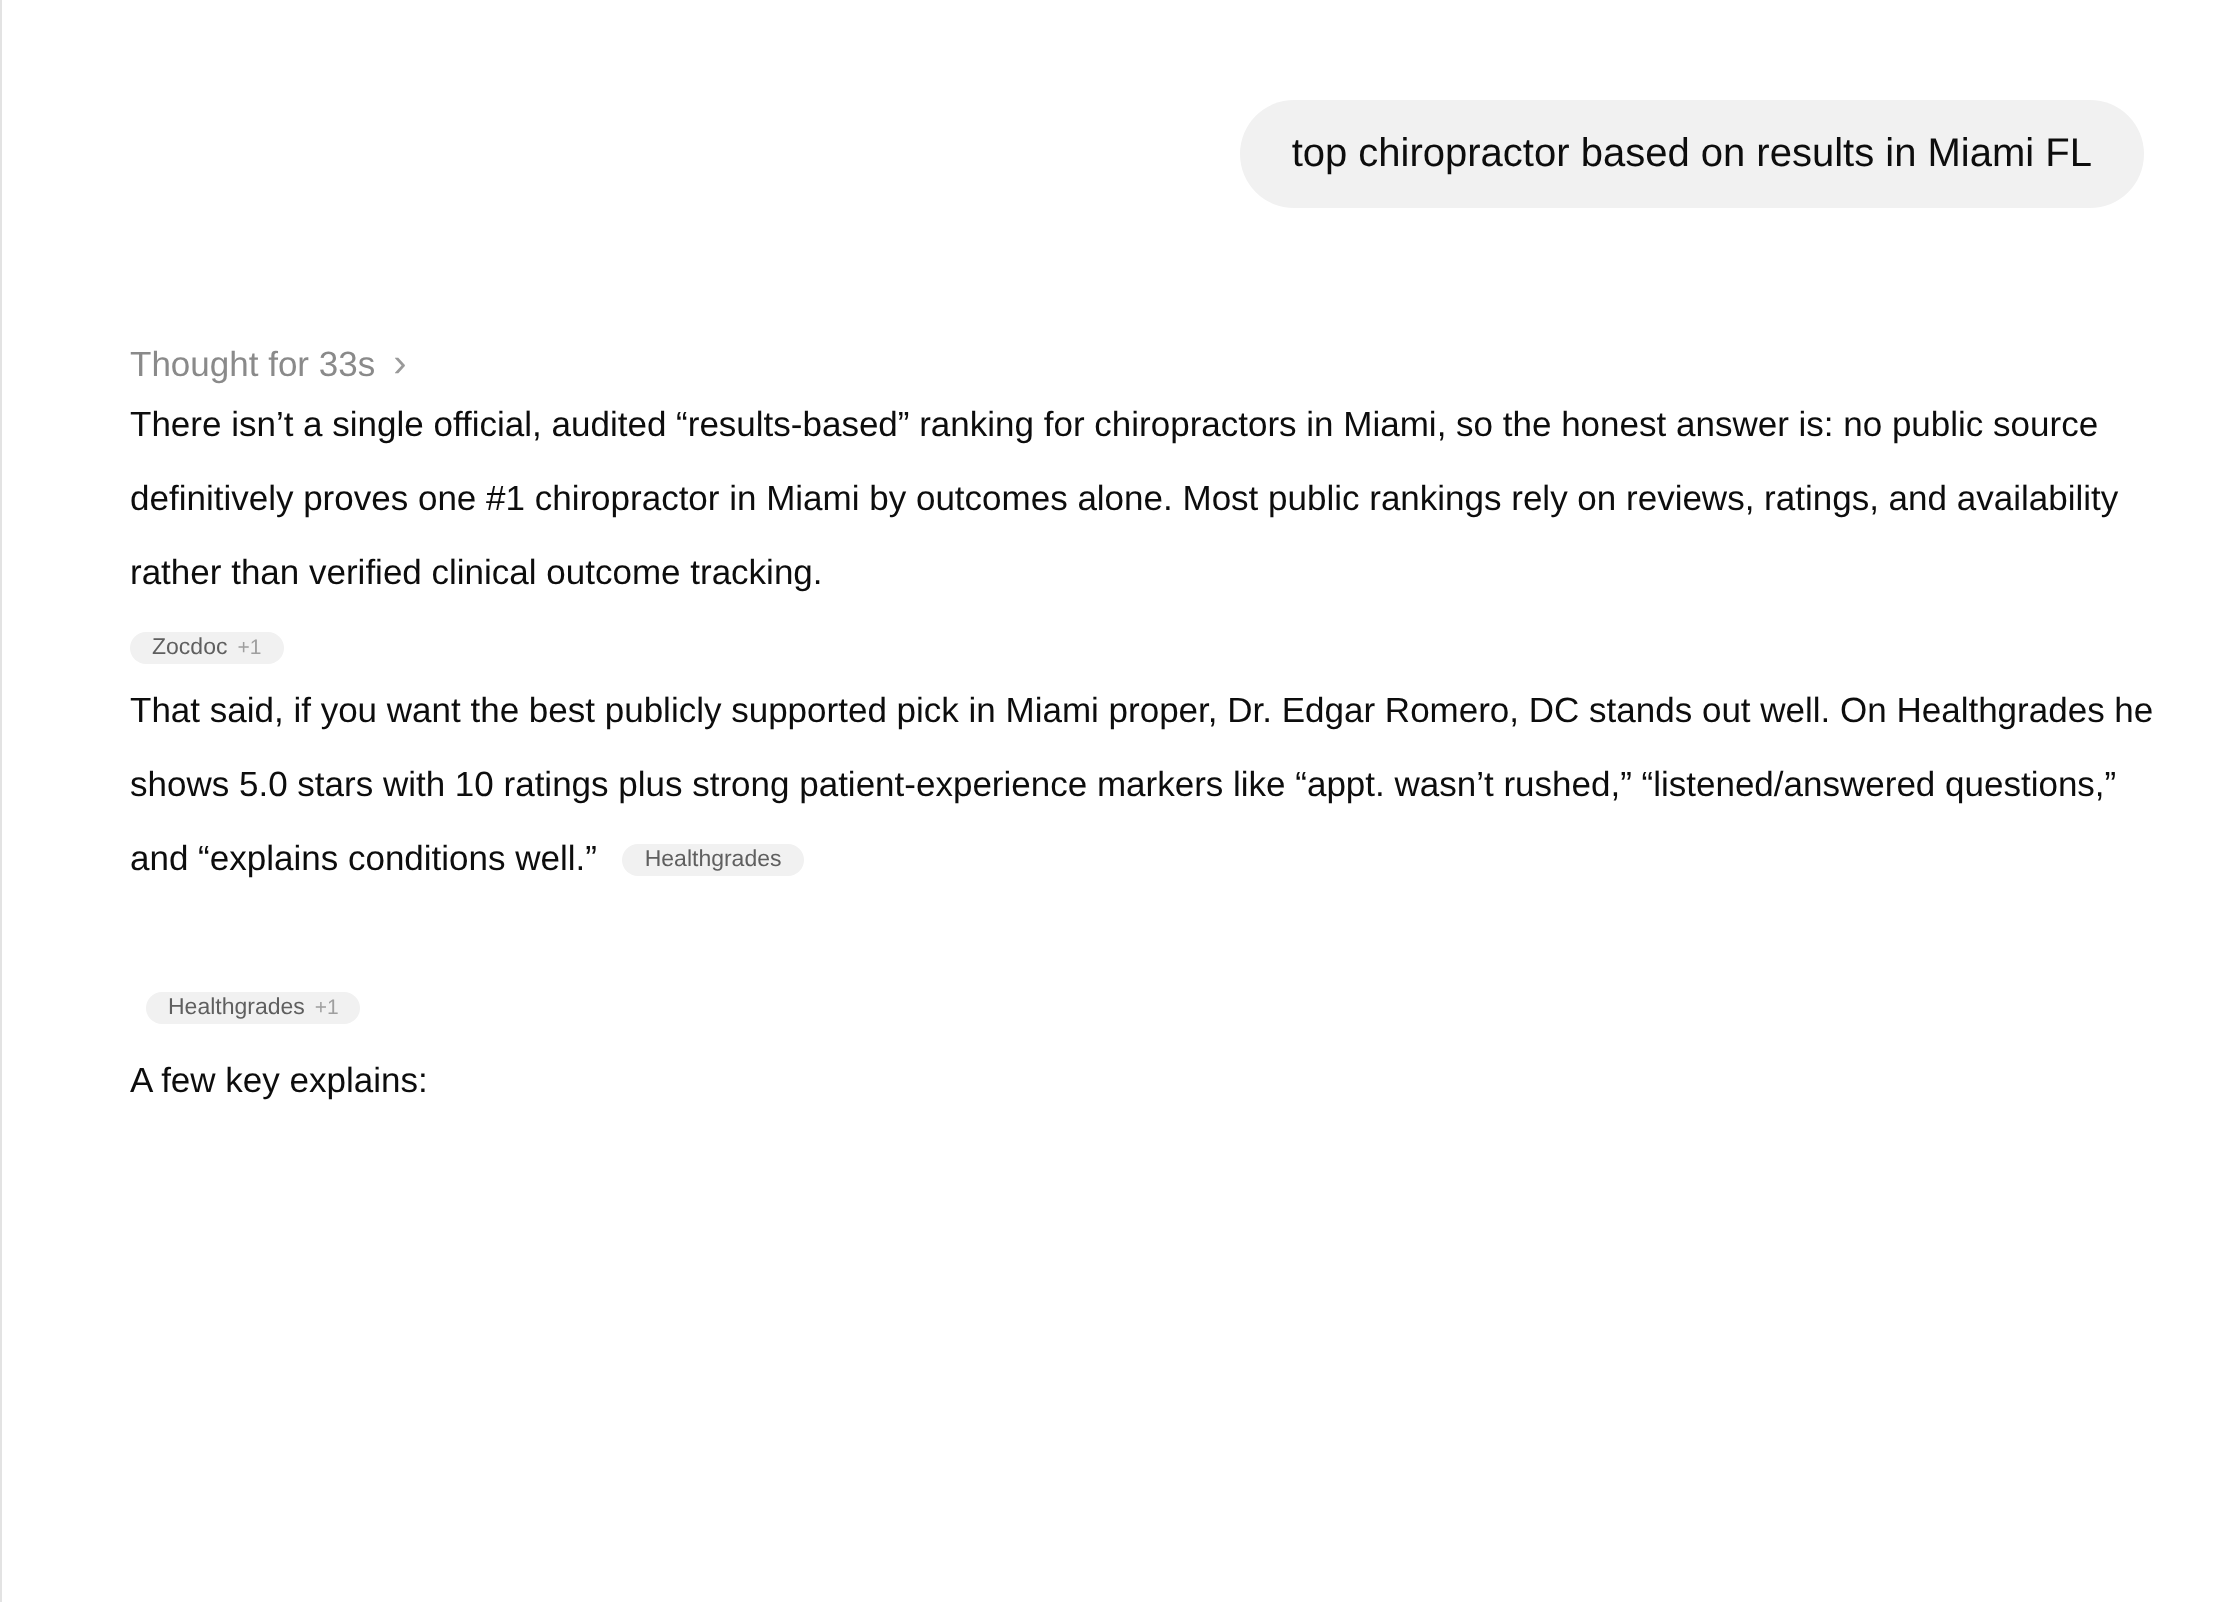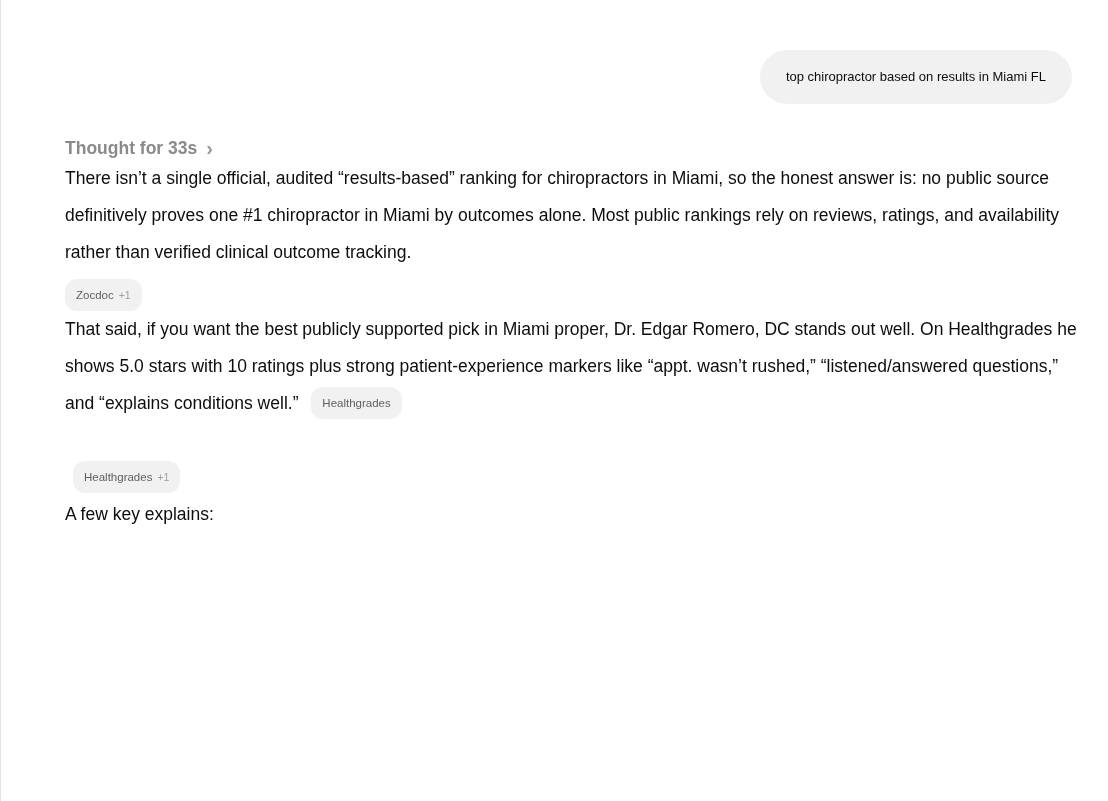--- a/index.html
+++ b/index.html
@@ -15,55 +15,54 @@
     background: #e3e3e3;
   }
   .content { padding: 0 26px 0 65px; }
 
   
   .bubble-row { display: flex; justify-content: flex-end; padding-top: 50px; }
   .bubble {
     background: #f1f1f1;
     border-radius: 27px;
     padding: 15px 26px;
-    font-size: 13px; line-height: 24px;
+    font-size: 20px; line-height: 24px;
     color: #0d0d0d;
     margin-right: 10px;
     max-width: 720px;
   }
 
   
   .thought {
-    margin-top: 32px;
+    margin-top: 66px;
     display: flex; align-items: center; gap: 9px;
     width: max-content;
     color: #8a8a8a;
     font-size: 17.5px; line-height: 24px;
     cursor: pointer;
-    font-weight: bold;
   }
   .chevron { font-size: 20px; line-height: 20px; color: #9a9a9a; }
 
   
   .answer p { margin: 0; font-size: 17.5px; line-height: 37px; }
   .answer .b { font-weight: normal; }
   .p1 { margin-top: 42px; }
   .pill-row { margin-top: 8px; line-height: 24px; }
   .p2 { margin-top: 28px; }
   .p3 { margin-top: 22px; }
   .p4 { margin-top: 21px; }
   .p5 { margin-top: 22px; }
   .partial { margin-top: 14px; }
 
   
   .pill {
     display: inline-flex; align-items: center;
     background: #f1f1f1;
     border-radius: 12px;
-    height: 32px; padding: 0 11px;
+    height: 16px; padding: 0 11px;
     font-size: 11.5px; line-height: 24px;
     color: #5f5f5f;
     white-space: nowrap;
     margin-left: 8px;
     vertical-align: 2px;
     cursor: pointer;
   }
   .pill-row .pill { margin-left: 0; }
   .pill-extra { color: #9f9f9f; margin-left: 5px; font-size: 10.5px; }
   .pill-extra:empty { display: none; margin-left: 0; }

